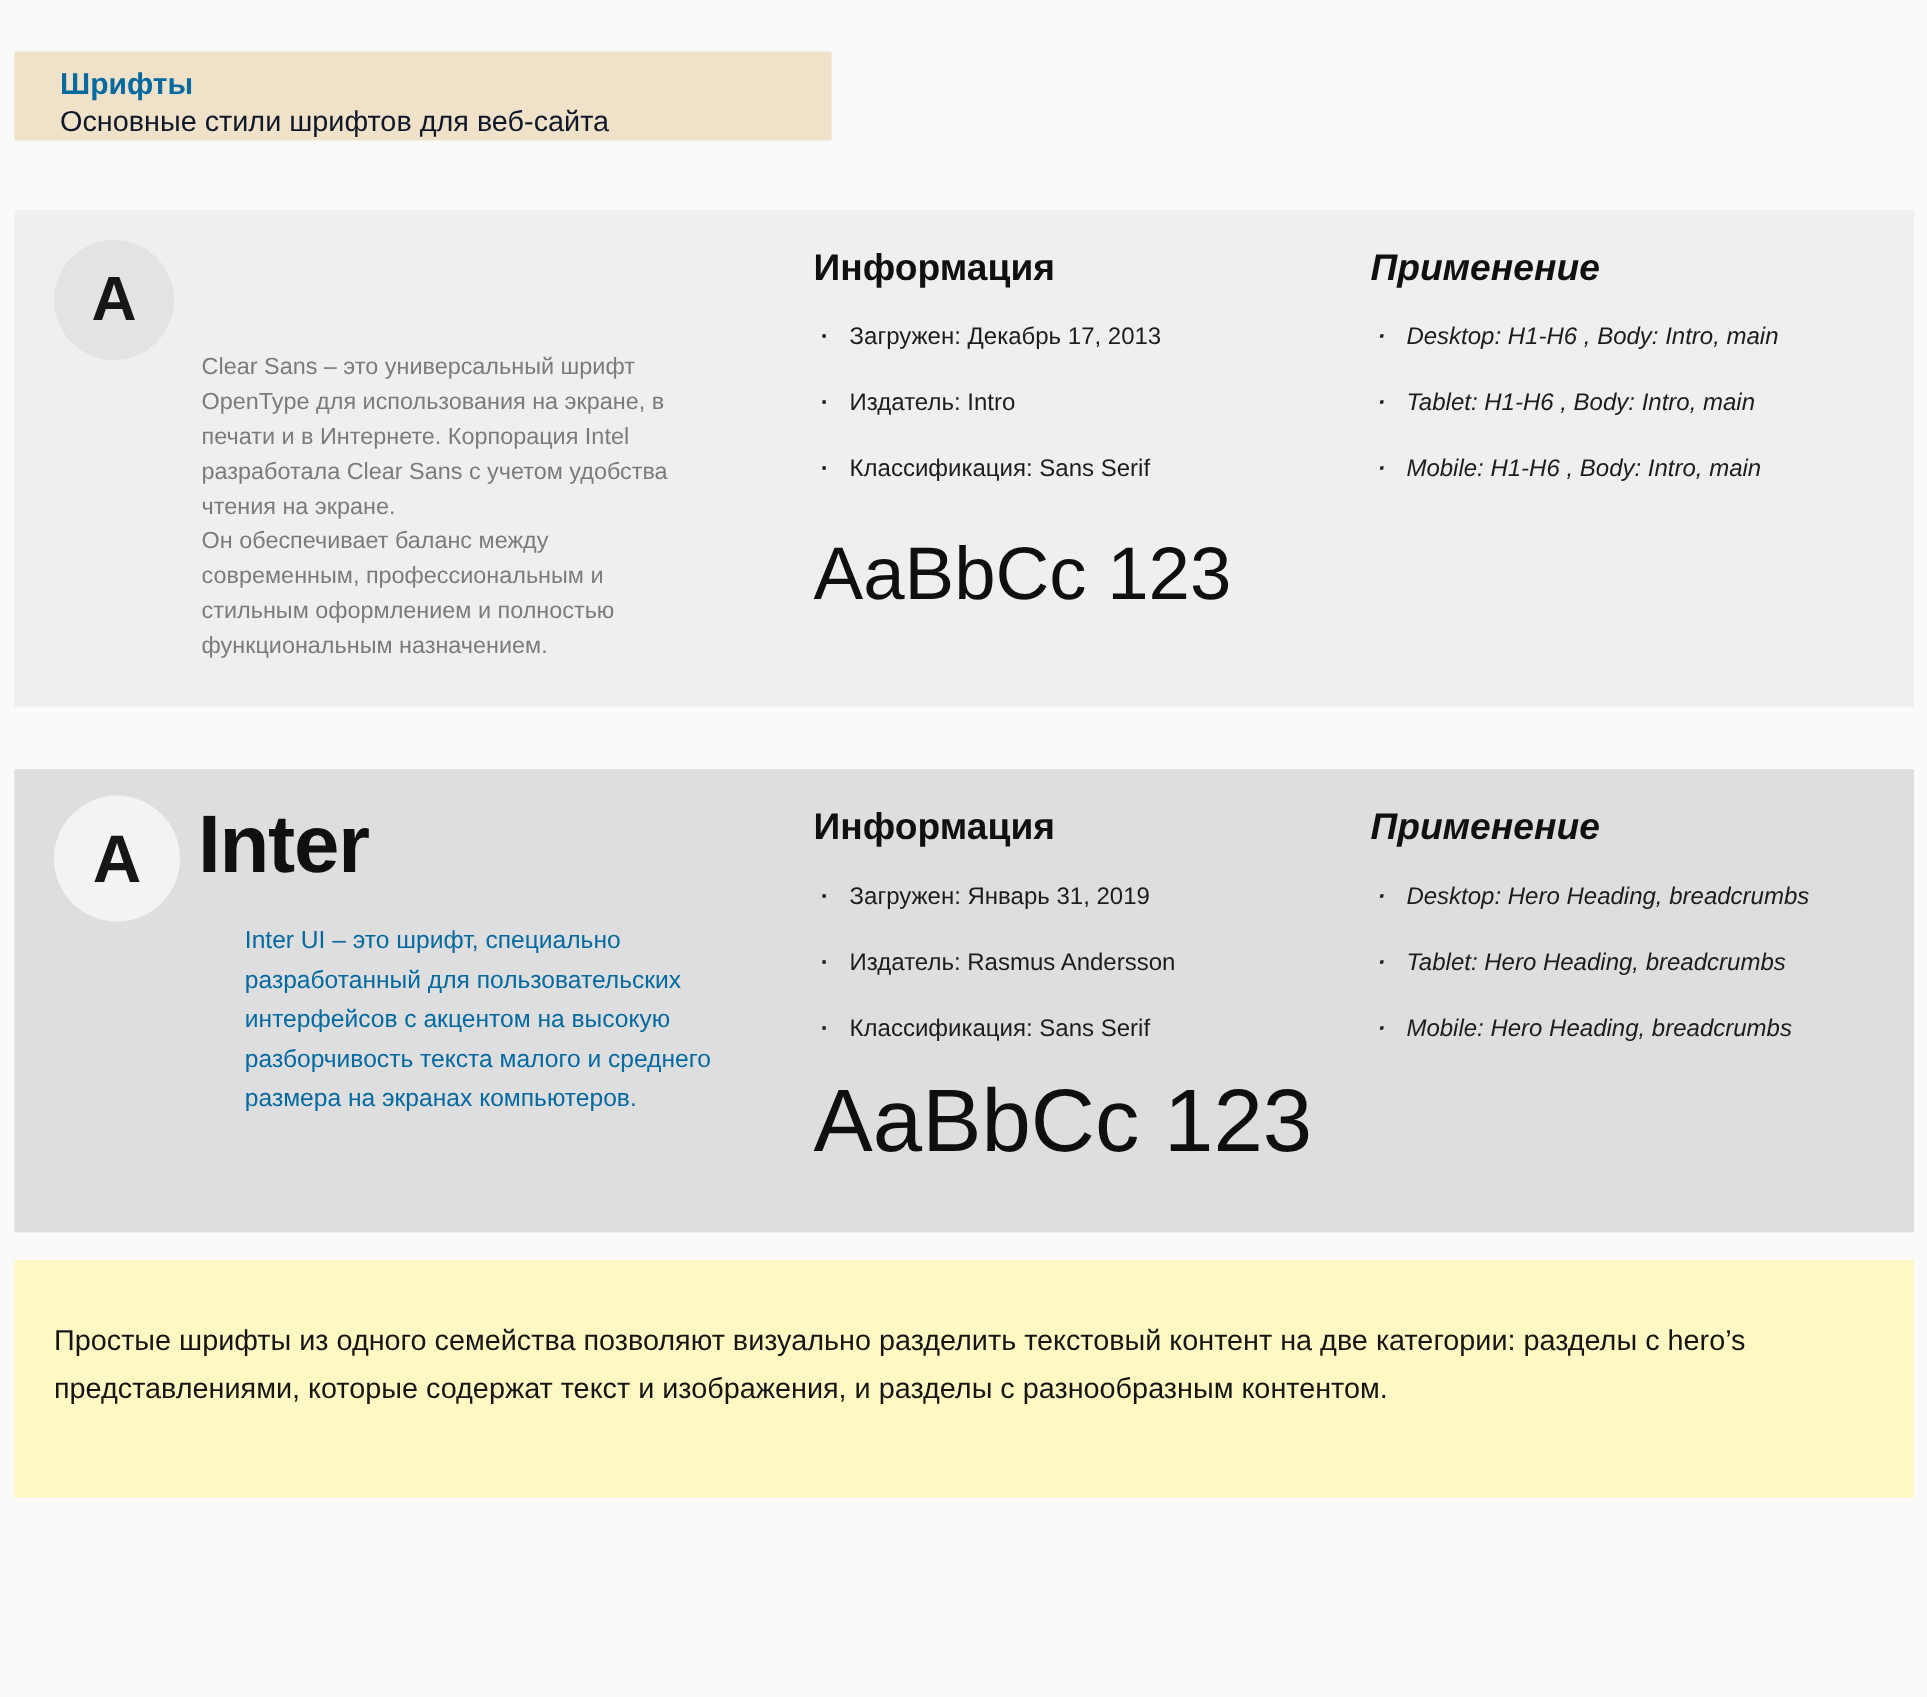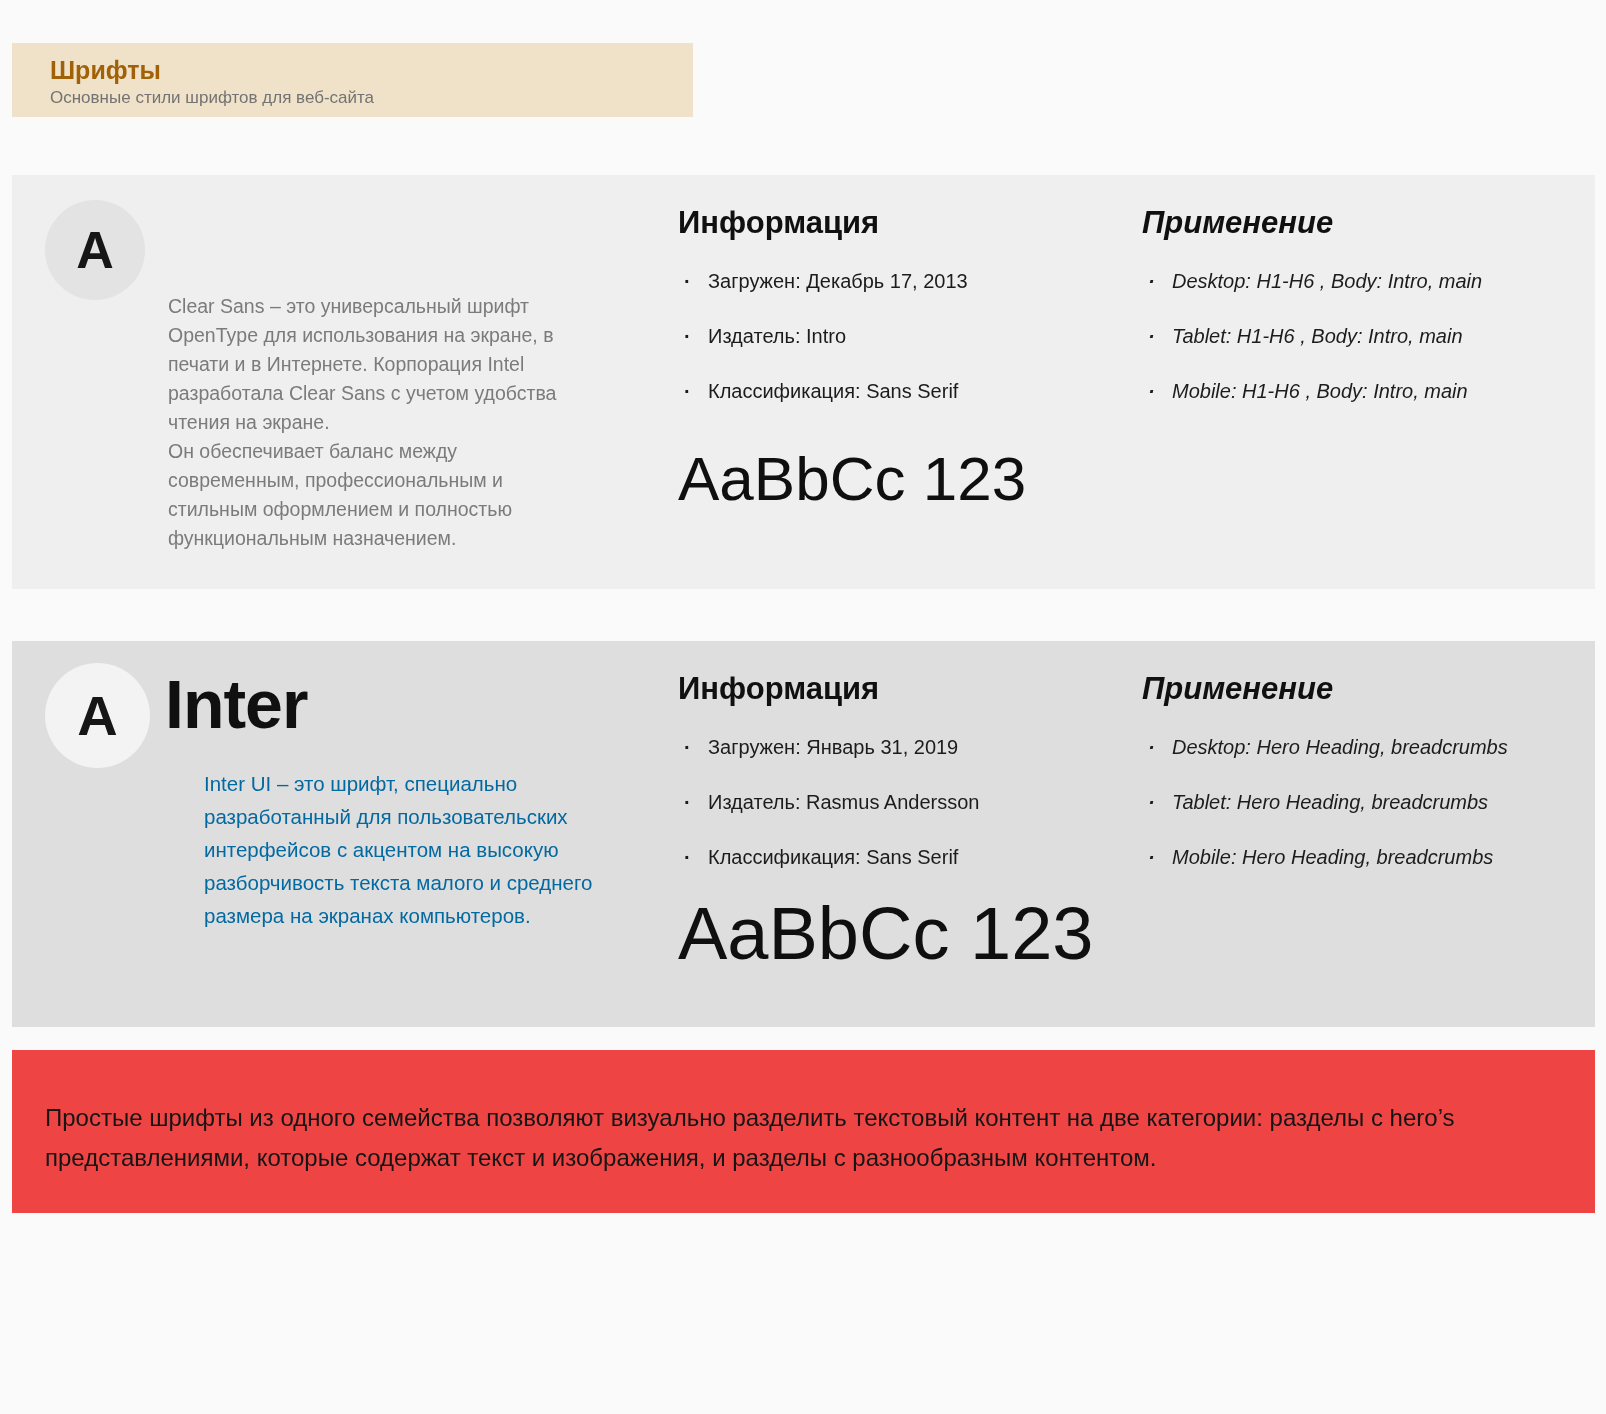--- a/index.html
+++ b/index.html
@@ -7,22 +7,22 @@
     position:relative; width:1606px; height:1414px;
     background:#fafafa; overflow:hidden;
     font-family:"Liberation Sans","DejaVu Sans",sans-serif;
   }
 
   
   .intro {
     position:absolute; left:12px; top:43px; width:681px; height:74px;
     background:#f0e2c8; box-sizing:border-box; padding:13px 0 0 38px;
   }
-  .intro h1 { margin:0; font-size:25px; font-weight:700; color:#a16207; line-height:1.15; }
-  .intro p  { margin:3px 0 0; font-size:17px; font-weight:400; color:#737373; }
+  .intro h1 { margin:0; font-size:25px; font-weight:700; color:#0369a1; line-height:1.15; }
+  .intro p  { margin:3px 0 0; font-size:24px; font-weight:400; color:#0f172a; }
 
   
   .card { position:absolute; left:12px; width:1583px; }
   .card1 { top:175px; height:414px; background:#efefef; }
   .card2 { top:641px; height:386px; background:#dedede; }
 
   .circle {
     position:absolute; border-radius:50%;
     display:flex; align-items:center; justify-content:center;
     font-weight:700; color:#161616;
@@ -50,22 +50,22 @@
   .col li { display:flex; align-items:flex-start; margin-bottom:29px; font-size:20px; color:#1c1c1c; }
   .col li .dot { width:10px; margin-right:14px; font-size:20px; line-height:1.3; font-weight:700; }
   .col li .txt { line-height:1.3; }
 
   .specimen { position:absolute; color:#0f0f0f; line-height:1.15; }
   .card1 .specimen { left:666px; top:268px; font-size:62px; font-weight:500; }
   .card2 .specimen { left:666px; top:250px; font-size:74px; font-weight:400; }
 
   
   .note {
-    position:absolute; left:12px; top:1050px; width:1583px; height:163px;
-    background:#ef4444; box-sizing:border-box; padding:48px 120px 0 33px;
+    position:absolute; left:12px; top:1050px; width:1583px; height:198px;
+    background:#fef9c3; box-sizing:border-box; padding:48px 120px 0 33px;
   }
   .note p { margin:0; font-size:24px; font-weight:500; line-height:40px; color:#151515; max-width:1435px; }
 </style>
 </head>
 <body>
 
 <div class="page">
 
   <header class="intro">
     <h1>Шрифты</h1>

